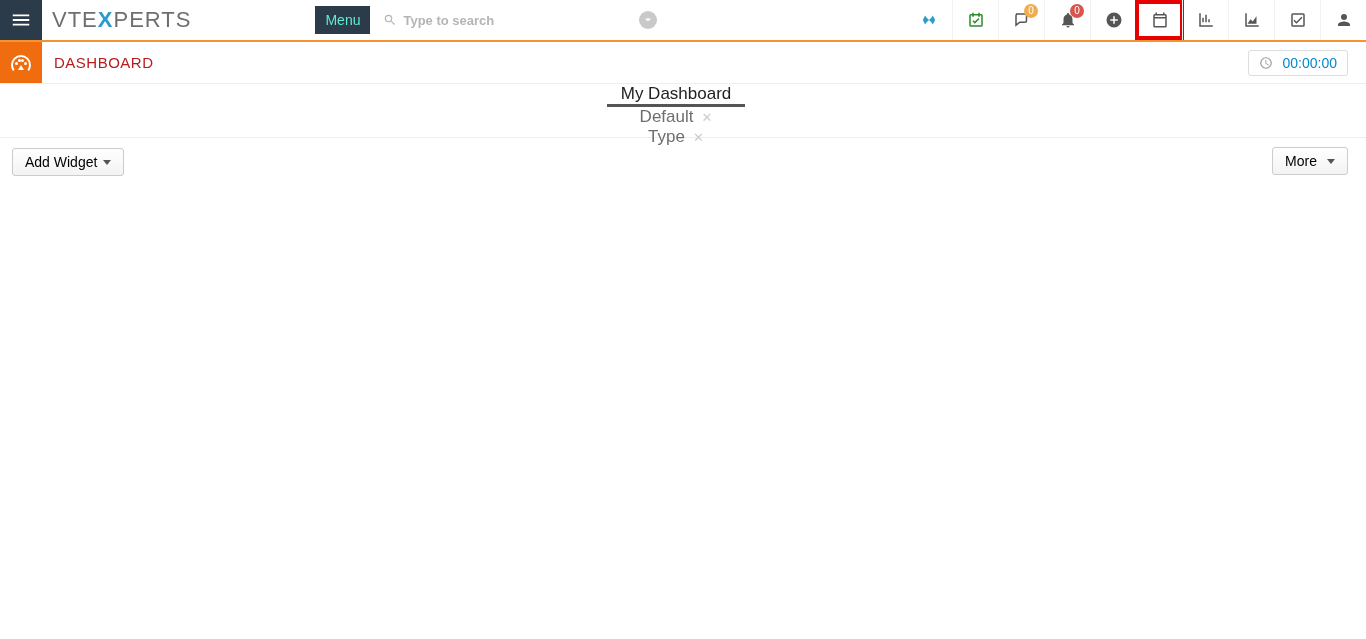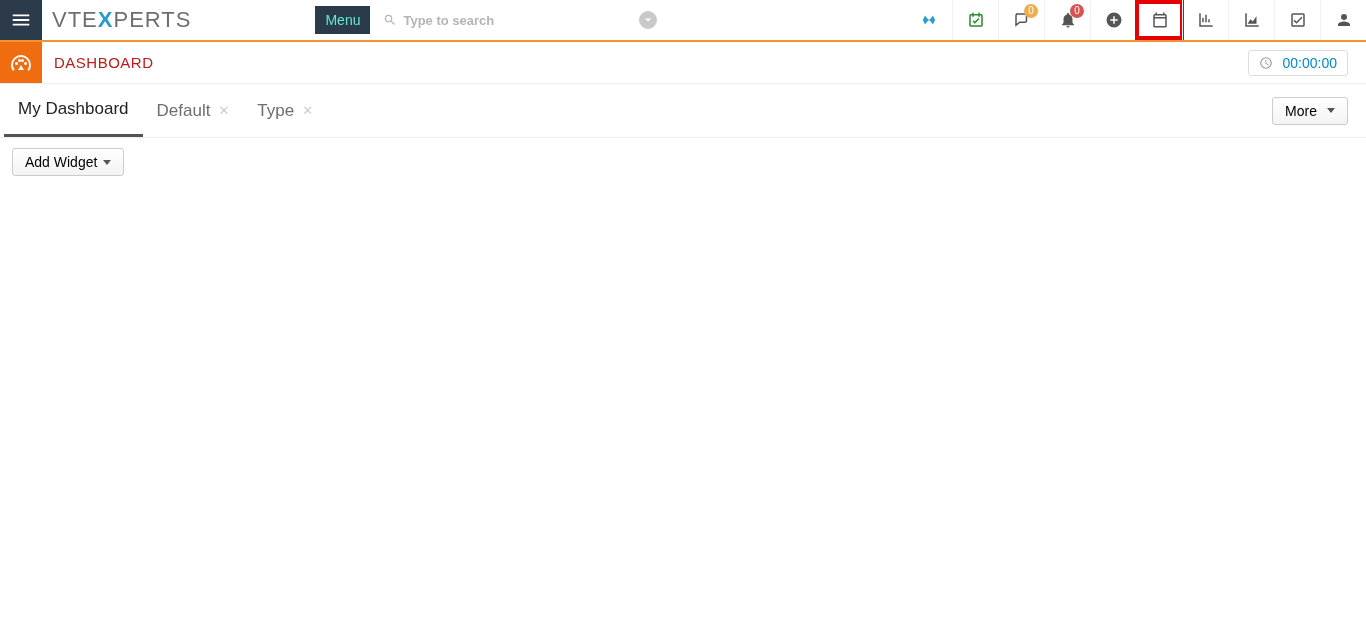--- a/index.html
+++ b/index.html
@@ -31,21 +31,21 @@
 
 .module-row { height: 42px; display: flex; align-items: stretch; border-bottom: 1px solid #eee; }
 .module-icon { width: 42px; background: #ef6c0f; display: flex; align-items: center; justify-content: center; }
 .module-icon svg { width: 24px; height: 24px; fill: #fff; }
 .module-title { display: flex; align-items: center; padding-left: 12px; font-size: 15px; color: #b91c1c; letter-spacing: 0.5px; }
 .module-right { margin-left: auto; display: flex; align-items: center; padding-right: 18px; }
 .timer { border: 1px solid #ddd; border-radius: 3px; padding: 4px 10px; display: flex; align-items: center; gap: 10px; color: #0088cc; font-size: 14px; cursor: pointer; }
 .timer svg { width: 14px; height: 14px; fill: #999; }
 
 
-.tabs-row { display: flex; align-items: center; height: 54px; border-bottom: 1px solid #eee; padding: 0 18px 0 4px; }
+.tabs-row { display: flex; align-items: center; height: 54px; border-bottom: 1px solid #eee; padding: 0 18px 0 4px; flex-direction: column; }
 .tab { padding: 0 14px; height: 100%; display: flex; align-items: center; font-size: 17px; color: #6e6e6e; cursor: pointer; gap: 8px; }
 .tab.active { color: #222; border-bottom: 3px solid #555; font-weight: 500; }
 .tab .close { color: #ccc; font-size: 13px; }
 .more-btn { margin-left: auto; border: 1px solid #ccc; background: linear-gradient(#fff,#f3f3f3); border-radius: 3px; padding: 5px 12px; font-size: 14px; display: flex; align-items: center; gap: 10px; cursor: pointer; }
 .caret-down { width: 0; height: 0; border-left: 4px solid transparent; border-right: 4px solid transparent; border-top: 5px solid #555; }
 
 
 .widget-row { display: flex; justify-content: flex-start; padding: 10px 12px; }
 .add-widget { border: 1px solid #ccc; background: linear-gradient(#fff,#f3f3f3); border-radius: 3px; padding: 5px 12px; font-size: 14px; display: flex; align-items: center; gap: 6px; cursor: pointer; }
 

